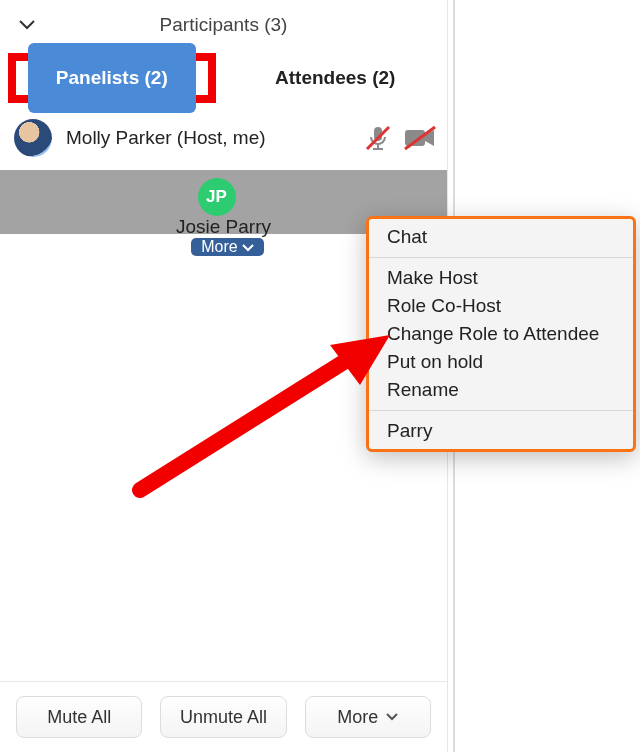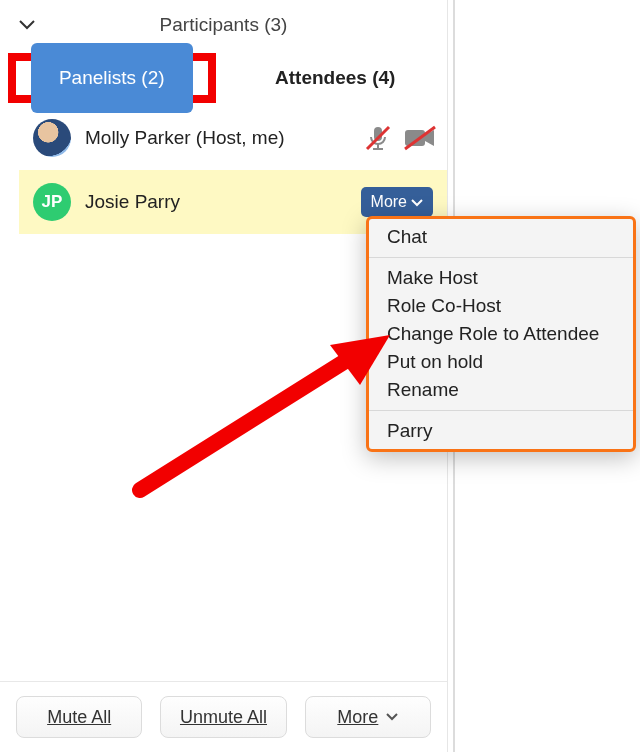--- a/index.html
+++ b/index.html
@@ -78,34 +78,34 @@
     top: 3px;
     bottom: 3px;
     border: 8px solid #f20000;
     box-sizing: border-box;
   }
   .panelists-pill {
     background: #4a8ad6;
     color: #ffffff;
     border-radius: 6px;
     padding: 24px 28px;
-    font-weight: 400;
+    font-weight: 700;
     font-size: 19px;
     position: relative;
   }
   
   .row {
     display: flex;
     align-items: center;
     padding: 8px 14px;
     height: 48px;
-    margin-left: 19px;
   }
   .row.hover {
-    background: #fef9c3;
+    background: #a3a3a3;
+    flex-direction: column;
   }
   .avatar {
     width: 38px;
     height: 38px;
     border-radius: 50%;
     flex: none;
     margin-right: 14px;
     display: flex;
     align-items: center;
     justify-content: center;
@@ -162,21 +162,20 @@
     height: 40px;
     border: 1px solid #dcdcdc;
     border-radius: 8px;
     background: linear-gradient(#fefefe,#f4f4f4);
     display: flex;
     align-items: center;
     justify-content: center;
     font-size: 18px;
     color: #333;
     gap: 8px;
-    text-decoration: underline;
   }
   
   .menu {
     position: absolute;
     left: 366px;
     top: 216px;
     width: 264px;
     background: #f4f4f4;
     border: 3px solid #f97316;
     border-radius: 6px;
@@ -223,21 +222,21 @@
     </div>
     <div class="header-title">Participants (3)</div>
   </div>
 
   <div class="tabs">
     <div class="tab tab-panelists-wrap">
       <div class="panelists-highlight"></div>
       <div class="panelists-pill">Panelists (2)</div>
     </div>
     <div class="tab">
-      <span>Attendees (4)</span>
+      <span>Attendees (2)</span>
     </div>
   </div>
 
   <div class="row">
     <div class="avatar avatar-photo"></div>
     <div class="name">Molly Parker (Host, me)</div>
     <div class="row-icons">
       <span class="muted-icon">
         <svg width="30" height="26" viewBox="0 0 30 26">
           <rect x="11" y="2" width="8" height="14" rx="4" fill="#8a8a8a"></rect>

